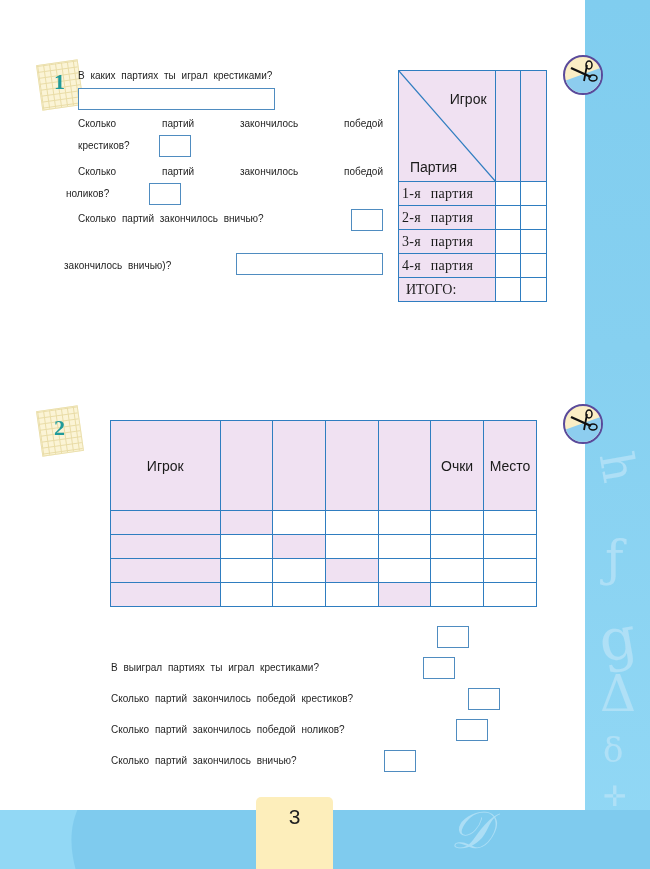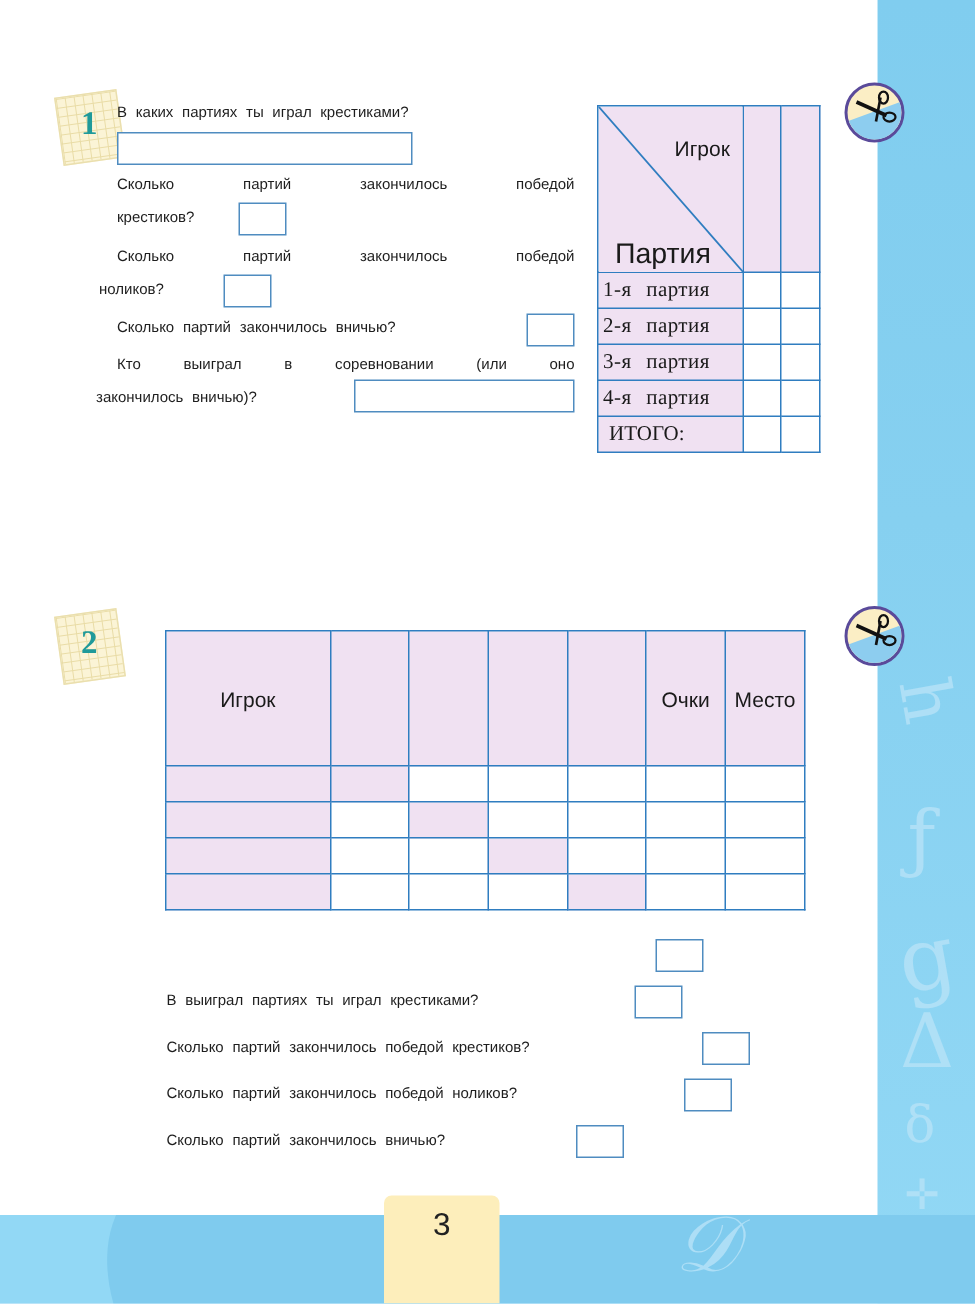--- a/index.html
+++ b/index.html
@@ -58,33 +58,32 @@
   <div class="q" style="left:78px;top:137px;">крестиков?</div>
   <div class="box" style="left:159px;top:135px;width:32px;height:22px;"></div>
 
   <div class="q just" style="left:78px;top:163px;width:305px;">Сколько партий закончилось победой</div>
   <div class="q" style="left:66px;top:185px;">ноликов?</div>
   <div class="box" style="left:149px;top:183px;width:32px;height:22px;"></div>
 
   <div class="q" style="left:78px;top:210px;">Сколько партий закончилось вничью?</div>
   <div class="box" style="left:351px;top:209px;width:32px;height:22px;"></div>
 
-  <div class="q just" style="left:78px;top:235px;width:305px;">Кто выиграл в соревновании (или оно</div>
   <div class="q" style="left:64px;top:257px;">закончилось вничью)?</div>
   <div class="box" style="left:236px;top:253px;width:147px;height:22px;"></div>
 
   <table class="t1" style="left:398px;top:70px;width:149px;">
     <tbody>
         <tr style="height:111px;">
       <td class="pink" style="width:97px;position:relative;">
         <svg width="97" height="111" style="position:absolute;left:0;top:0;">
           <line x1="0" y1="0" x2="97" y2="111" stroke="#2f7dc0" stroke-width="1.2"></line>
         </svg>
         <span style="position:absolute;right:8px;top:20px;font-size:14px;">Игрок</span>
-        <span style="position:absolute;left:11px;top:88px;font-size:19px;">Партия</span>
+        <span style="position:absolute;left:11px;top:88px;font-size:14px;">Партия</span>
       </td>
       <td class="pink" style="width:26px;"></td>
       <td class="pink" style="width:26px;"></td>
     </tr>
     <tr style="height:24px;">
           <td class="pink row">1-я партия</td>
           <td></td>
           <td></td>
         </tr>
     <tr style="height:24px;">

